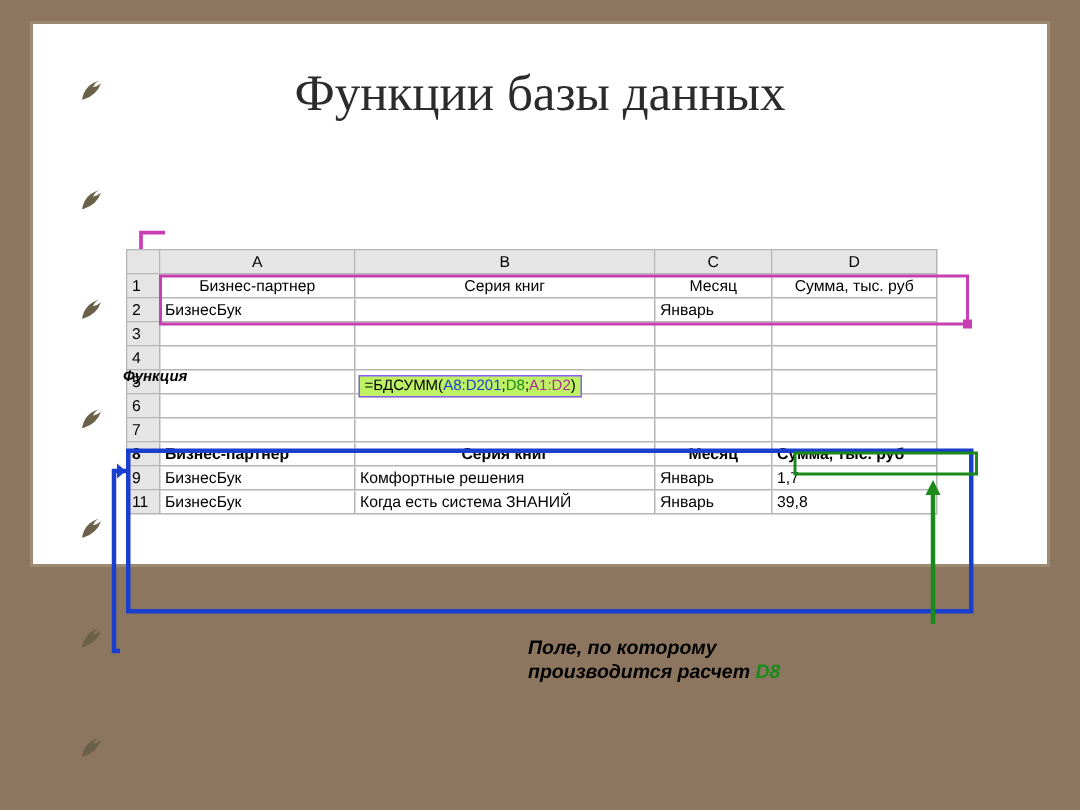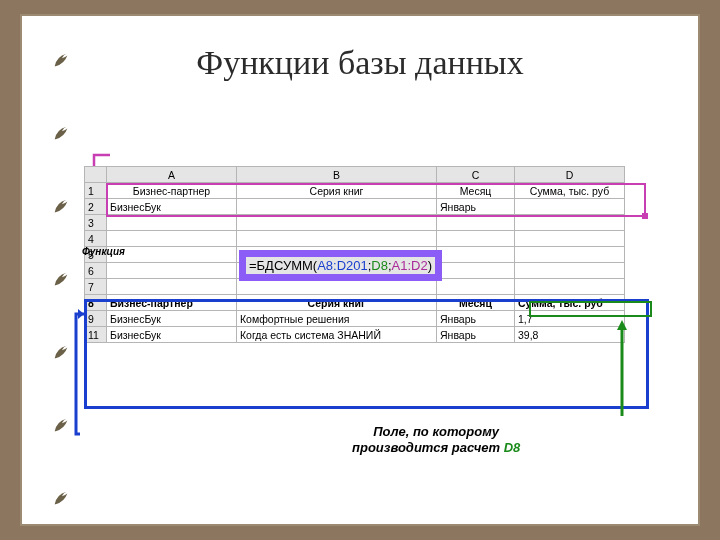--- a/index.html
+++ b/index.html
@@ -7,21 +7,21 @@
     width: 720px;
     height: 540px;
     background: #8c765f;
     font-family: Arial, "Helvetica Neue", sans-serif;
     overflow: hidden;
     position: relative;
   }
   .slide {
     position: absolute;
     left: 20px; top: 14px;
-    width: 680px; height: 512px;
+    width: 680px; height: 364px;
     background: #ffffff;
     border: 2px solid #9d8a73;
   }
   .bullets {
     position: absolute;
     left: 30px; top: 35px;
     display: flex; flex-direction: column; gap: 55px;
   }
   .bullet {
     width: 18px; height: 18px;
@@ -80,24 +80,24 @@
   .func-label {
     position: absolute;
     left: -2px; top: 100px;
     font-weight: bold;
     font-style: italic;
     font-size: 10px;
   }
   .formula-box {
     position: absolute;
     left: 155px; top: 104px;
-    font-size: 13px;
+    font-size: 10px;
     padding: 1px 3px;
-    border: 7px solid #8b5cf6;
-    background: #e5e5e5;
+    border: 1px solid #8b5cf6;
+    background: #bef264;
   }
   .formula-box .p1 { color: #1a3fcf; }
   .formula-box .p2 { color: #1a8a1a; }
   .formula-box .p3 { color: #aa2a9a; }
   .crit-box {
     position: absolute;
     left: 22px; top: 37px;
     width: 540px; height: 34px;
     border: 2px solid #c83fb4;
     pointer-events: none;
@@ -139,21 +139,20 @@
     position: absolute;
     left: 0px; top: 292px;
     font-weight: bold; font-style: italic; font-size: 14px;
   }
   .db-label .ref { color: #1a3fcf; }
   .field-label {
     position: absolute;
     left: 268px; top: 278px;
     font-weight: bold; font-style: italic; font-size: 13px;
     line-height: 1.25;
-    text-align: center;
   }
   .field-label .ref { color: #1a8a1a; }
 </style>
 </head>
 <body>
 
 <div class="slide">
 
   <div class="bullets">
     <div class="bullet"><svg viewBox="0 0 20 20">

